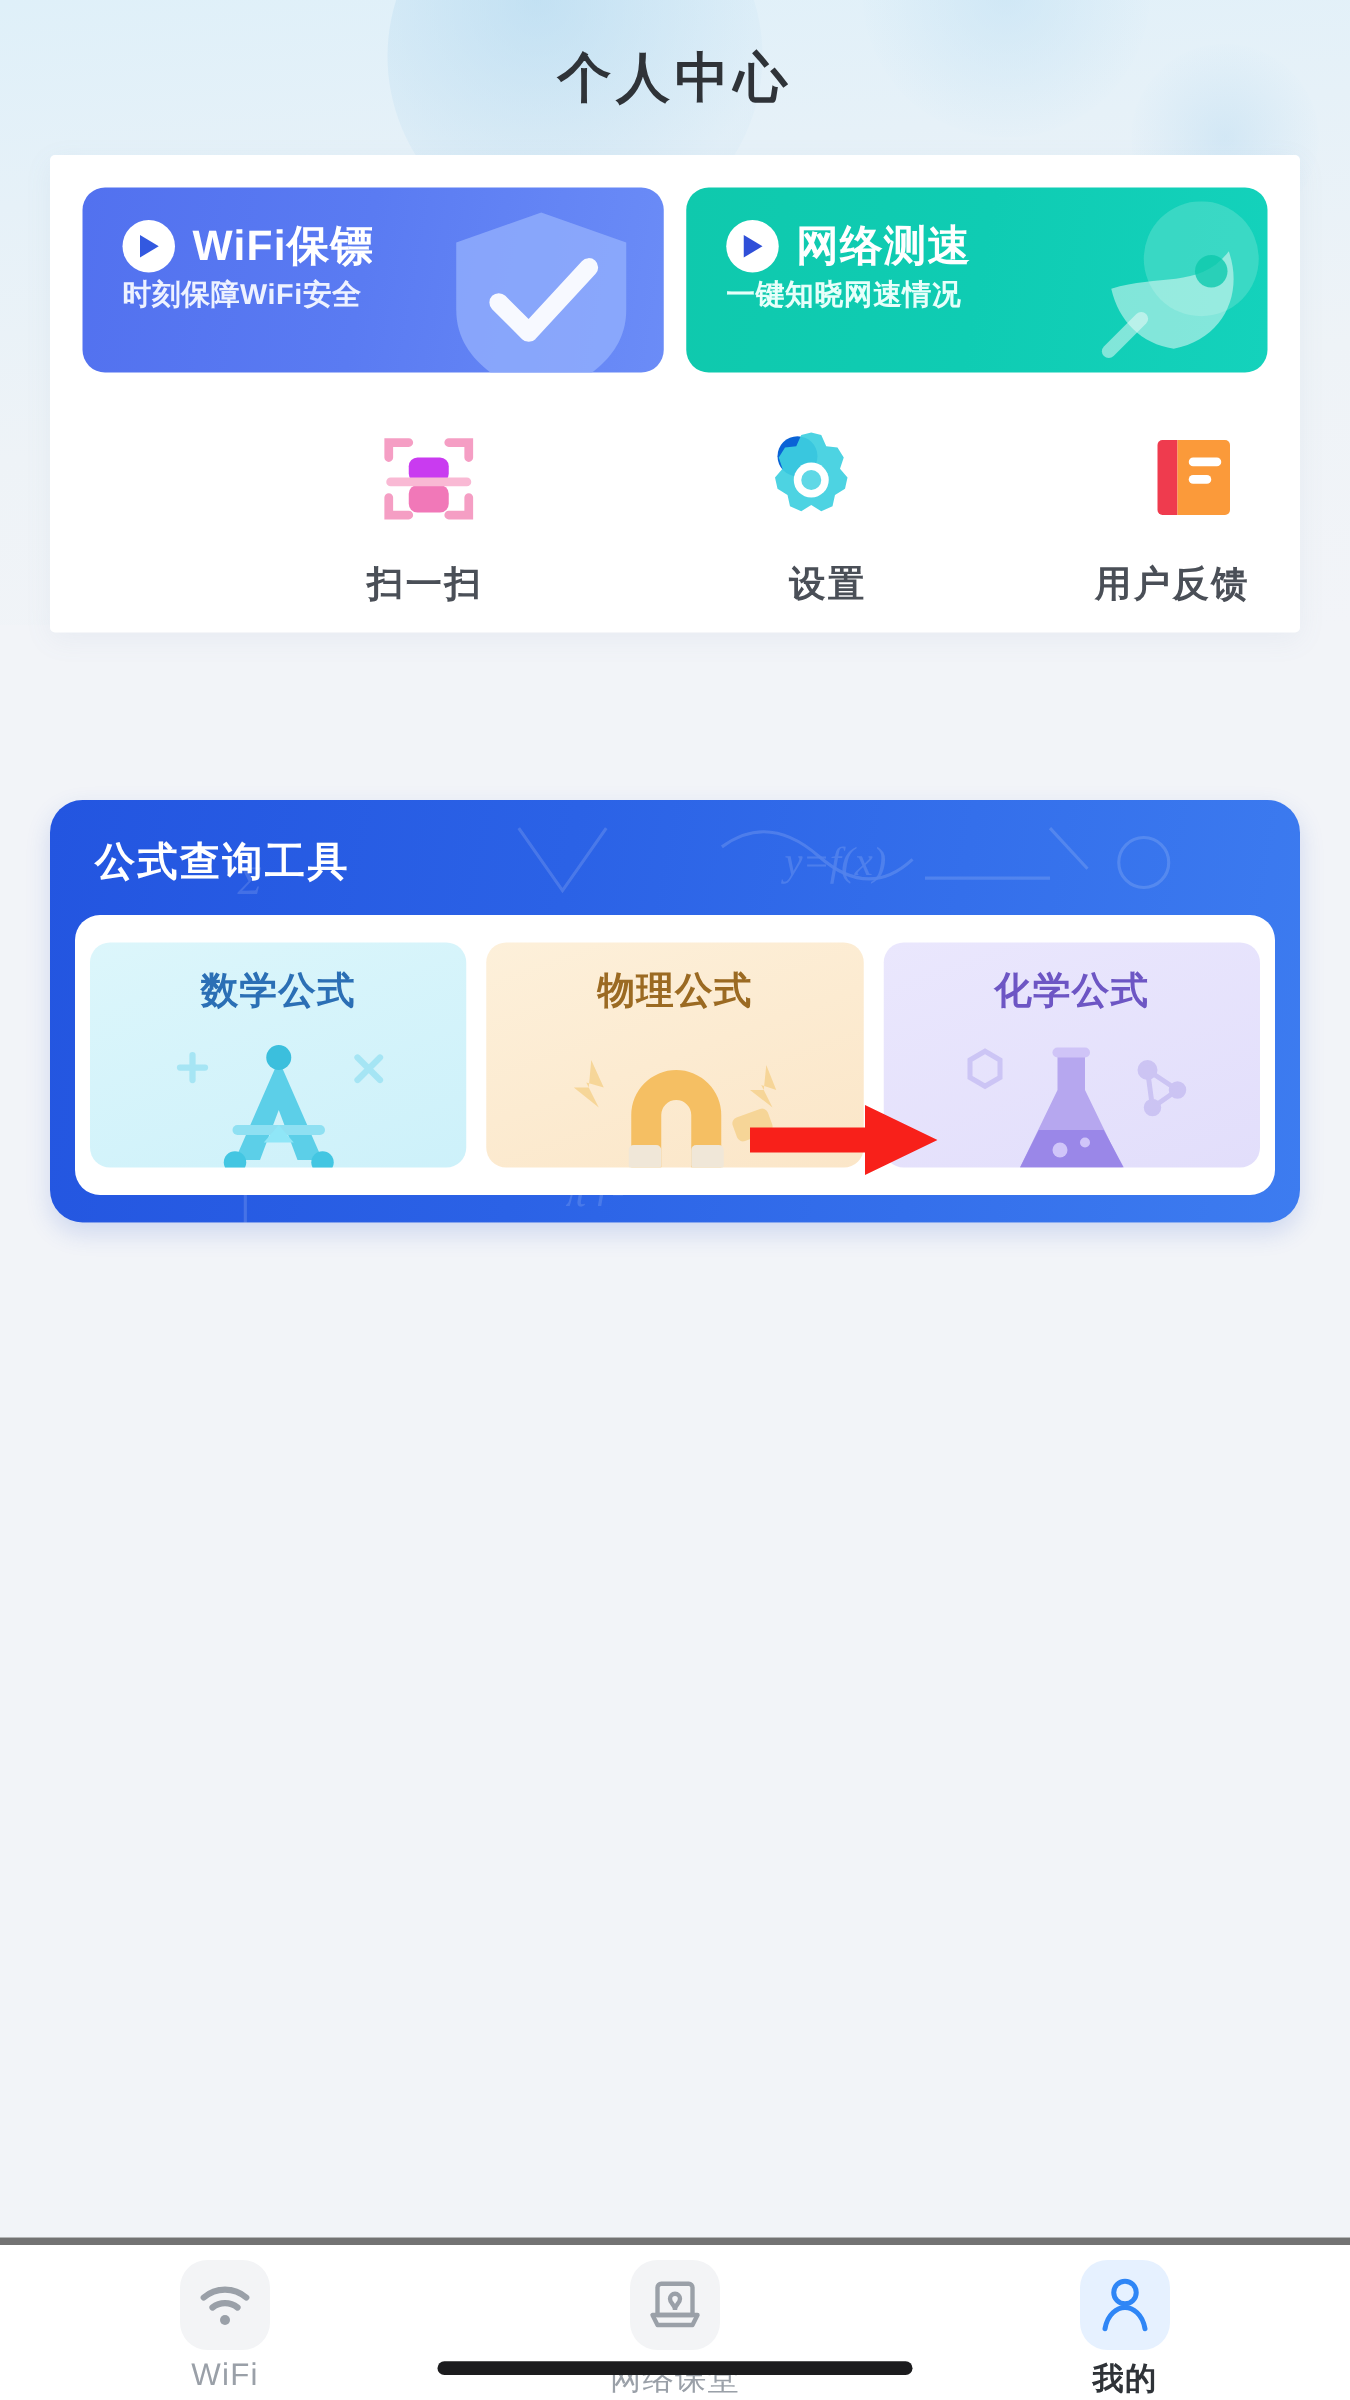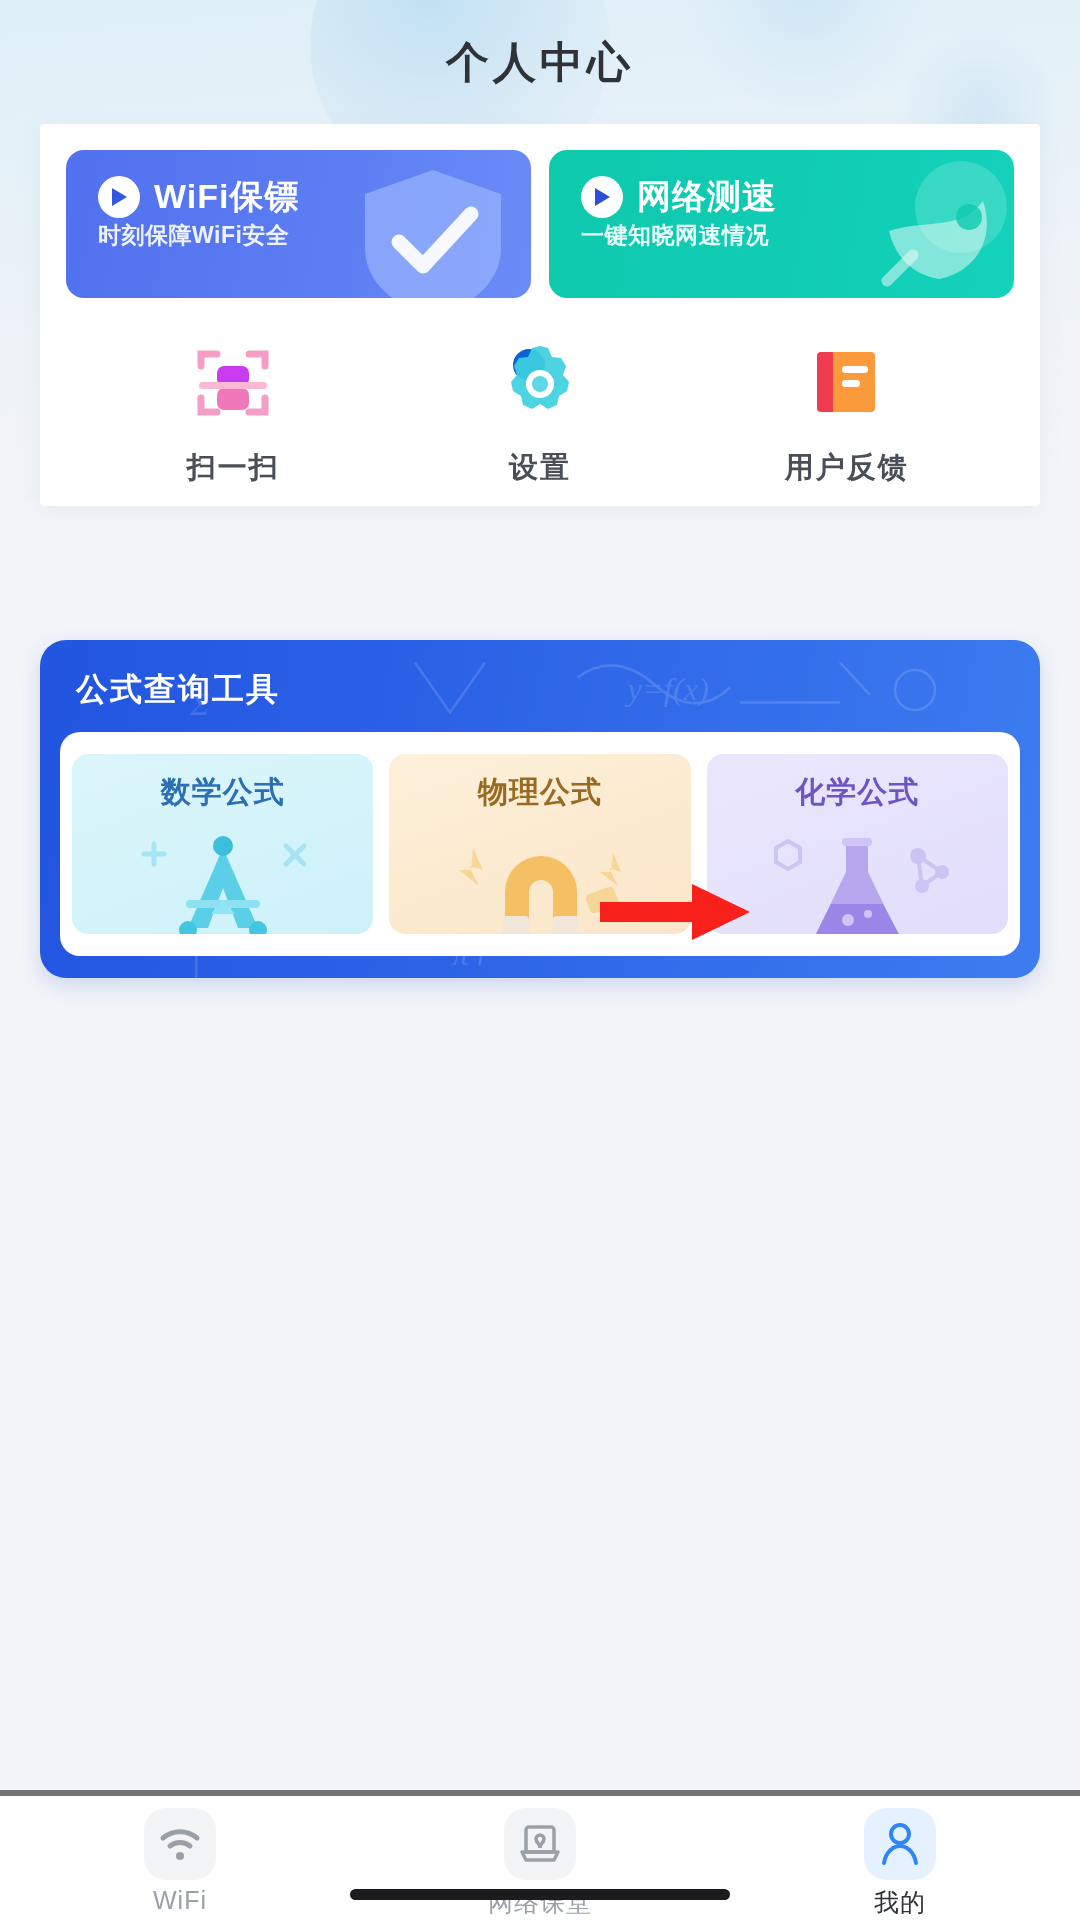--- a/index.html
+++ b/index.html
@@ -101,21 +101,21 @@
     position:absolute; right:-4px; bottom:-18px; z-index:1;
     opacity:.95;
   }
 
   
   .quick-row {
     display:flex; margin-top:40px; padding:0 14px 0 14px;
   }
   .quick {
     flex:1 1 0;
-    display:flex; flex-direction:column; align-items:center; gap:22px;
+    display:flex; flex-direction:column; align-items:flex-end; gap:22px;
   }
   .quick-icon { width:88px;height:88px; display:flex;align-items:center;justify-content:center; }
   .quick-label {
     font-size:29px; color:#4a4f57; font-weight:600; letter-spacing:2px;
   }
 
   
   .formula-card {
     position:relative;
     margin:0 40px;
@@ -184,21 +184,21 @@
     flex:1 1 0;
     display:flex; flex-direction:column; align-items:center; gap:6px;
   }
   .tab-icon {
     width:72px;height:72px;border-radius:22px;
     display:flex;align-items:center;justify-content:center;
     background:#f3f4f6;
   }
   .tab.active .tab-icon { background:#e6f1ff; }
   .tab-label { font-size:25px; color:#9aa0a8; letter-spacing:1px; }
-  .tab.active .tab-label { color:#2f3338; font-weight:400; }
+  .tab.active .tab-label { color:#2f3338; font-weight:700; }
   .home-indicator {
     position:absolute;
     left:50%; transform:translateX(-50%);
     bottom:20px;
     width:380px; height:11px; border-radius:8px;
     background:#1c1c1e;
     z-index:12;
   }
 </style>
 </head>

